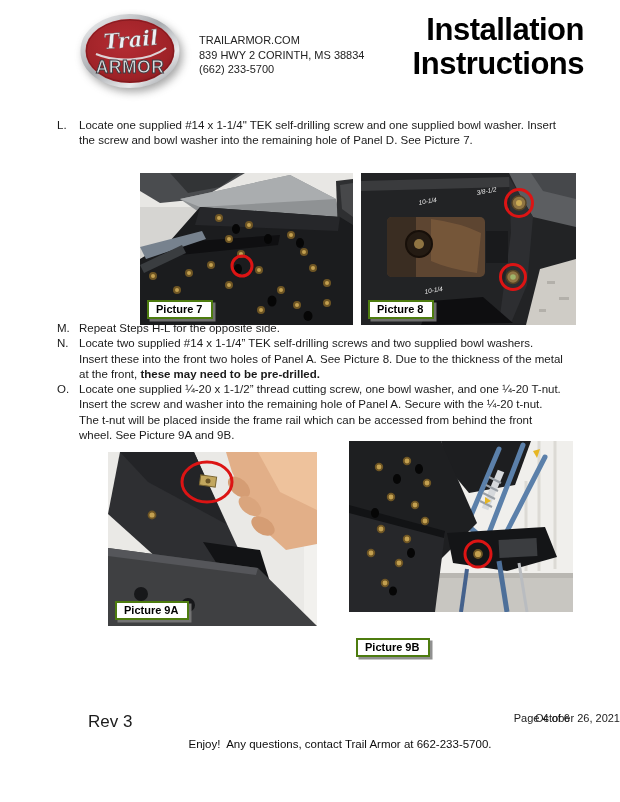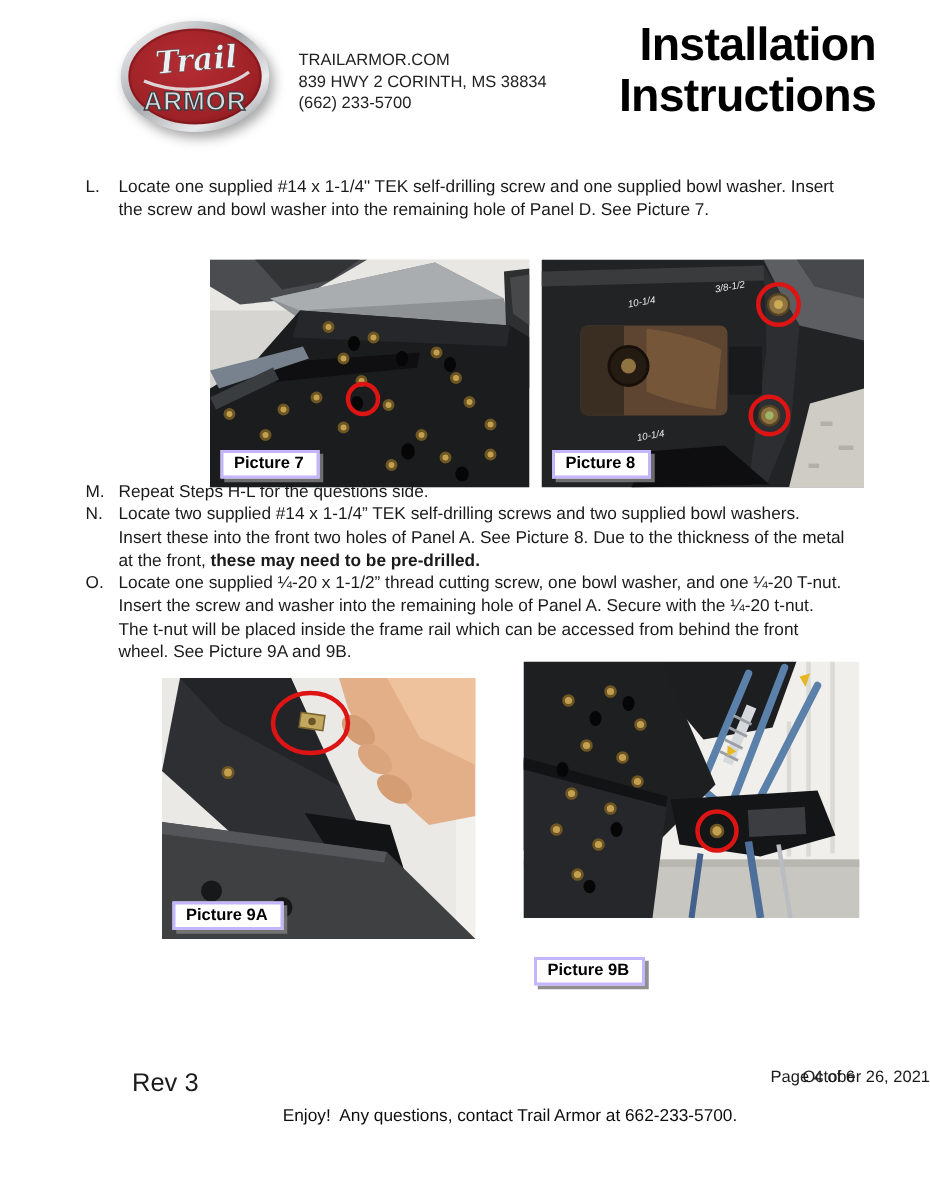--- a/index.html
+++ b/index.html
@@ -21,21 +21,21 @@
   .step{display:flex;align-items:flex-start}
   .step .lt{flex:0 0 22px}
   .step .tx{flex:1}
   .step-l{left:57px;top:118px;width:506px}
   .steps-mno{left:57px;top:321px;width:508px}
 
   
   .photo{position:absolute}
   .photo svg{display:block}
   .pic-label{
-    position:absolute;left:7px;bottom:6px;background:#fff;border:2px solid #c4b5fd;
+    position:absolute;left:7px;bottom:6px;background:#fff;border:2px solid #4d7c0f;
     padding:1px 9px 2px 7px;font-size:11px;font-weight:bold;color:#000;
     box-shadow:2.5px 2.5px 0 rgba(125,125,125,.85);white-space:nowrap;
   }
   .fig7{left:100px;top:157px;width:213px;height:152px}
   .fig8{left:321px;top:157px;width:215px;height:152px}
   .fig9a{left:68px;top:436px;width:209px;height:174px}
   .fig9b{left:309px;top:425px;width:224px;height:222px}
 
   
   .f-rev{left:88px;top:712px;font-size:17px}
@@ -165,21 +165,21 @@
     <circle cx="152" cy="104" r="2.8" fill="#9fb36a"></circle>
     <circle cx="158" cy="30" r="13.5" fill="none" stroke="#dc1414" stroke-width="3"></circle>
     <circle cx="152" cy="104" r="12.5" fill="none" stroke="#dc1414" stroke-width="3"></circle>
   </svg>
   <figcaption class="pic-label">Picture 8</figcaption>
 </figure>
 
 <div class="abs steps steps-mno">
   <div class="step">
     <span class="lt">M.</span>
-    <span class="tx">Repeat Steps H-L for the questions side.</span>
+    <span class="tx">Repeat Steps H-L for the opposite side.</span>
   </div>
   <div class="step">
     <span class="lt">N.</span>
     <span class="tx"><span>Locate two supplied #14 x 1-1/4” TEK self-drilling screws and two supplied bowl washers. Insert these into the front two holes of Panel A. See Picture 8. Due to the thickness of the metal at the front, </span><b>these may need to be pre-drilled.</b></span>
   </div>
   <div class="step">
     <span class="lt">O.</span>
     <span class="tx">Locate one supplied ¼-20 x 1-1/2” thread cutting screw, one bowl washer, and one ¼-20 T-nut. Insert the screw and washer into the remaining hole of Panel A. Secure with the ¼-20 t-nut. The t-nut will be placed inside the frame rail which can be accessed from behind the front wheel. See Picture 9A and 9B.</span>
   </div>
 </div>

